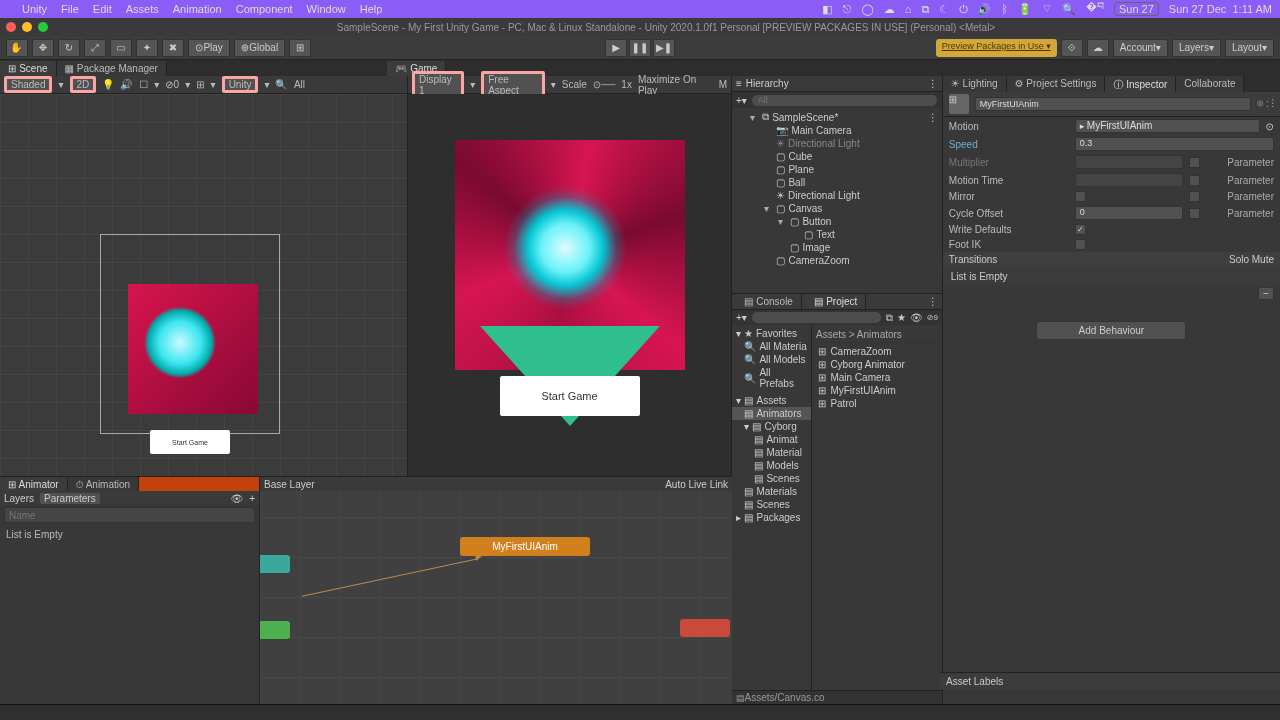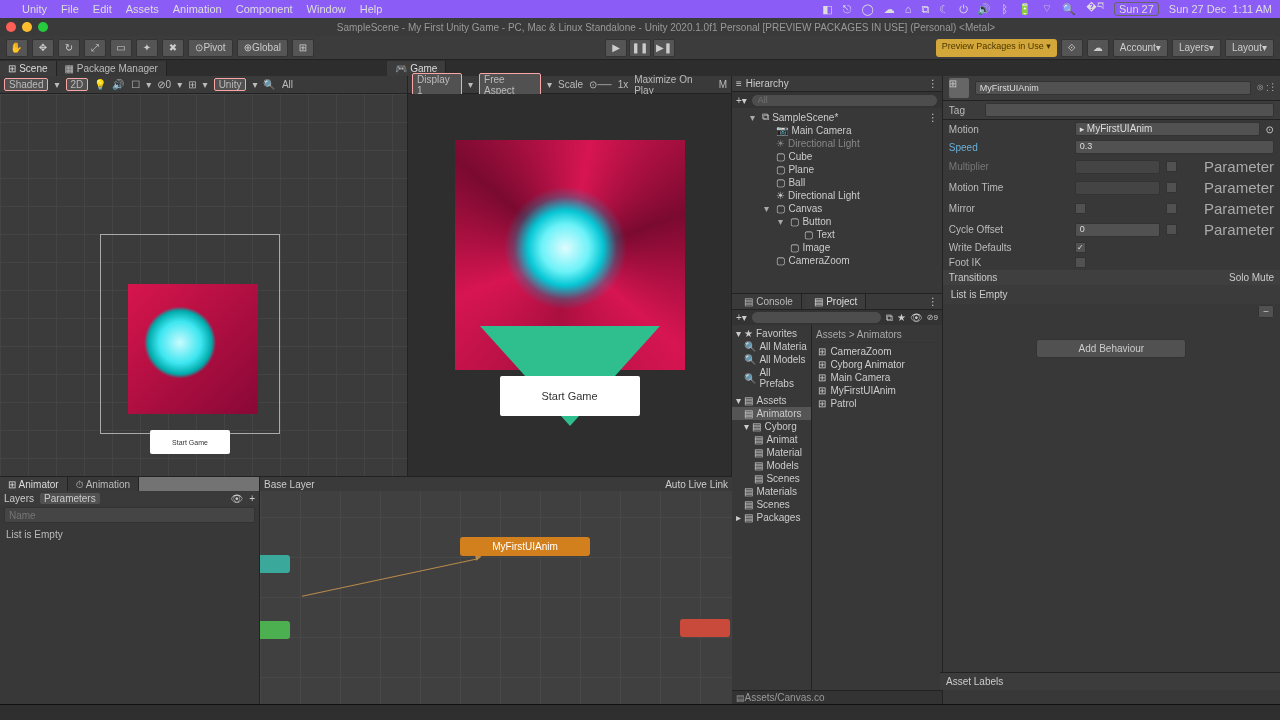--- a/index.html
+++ b/index.html
@@ -20,50 +20,50 @@
 .traffic .dot { width:10px; height:10px; border-radius:50%; }
 .traffic .r{background:#ff5f56;} .traffic .y{background:#ffbd2e;} .traffic .g{background:#27c93f;}
 .title-text { flex:1; text-align:center; color:#999; font-size:10px; }
 
 
 .toolbar { height:24px; background:#3c3c3c; border-bottom:1px solid #222; display:flex; align-items:center; padding:0 6px; gap:4px; }
 .tool-btn { width:22px; height:18px; background:#555; border:1px solid #333; border-radius:2px; display:flex; align-items:center; justify-content:center; color:#ccc; font-size:10px; }
 .tool-btn.wide { width:auto; padding:0 6px; }
 .toolbar .center { position:absolute; left:50%; transform:translateX(-50%); display:flex; gap:2px; }
 .toolbar .right-tools { margin-left:auto; display:flex; gap:4px; }
-.preview-pill { background:#d4a73a; color:#4a3800; border-radius:3px; padding:2px 6px; font-size:9px; }
+.preview-pill { background:#d4a73a; color:#4a3800; border-radius:3px; padding:2px 6px; font-size:9px;text-decoration:underline; }
 
 
 .tabs { height:16px; background:#2d2d2d; display:flex; align-items:flex-end; }
 .tab { background:#383838; padding:2px 8px; font-size:10px; border-right:1px solid #222; color:#bbb; cursor:pointer; }
 .tab.active { background:#3c3c3c; color:#ddd; }
 
 
 .main { display:flex; height:calc(720px - 18px - 18px - 24px - 16px - 16px); }
 .left-pane { width:732px; display:flex; flex-direction:column; }
 .scene-game-row { flex:1; display:flex; }
 .scene-view, .game-view { position:relative; background:#333; border-right:1px solid #222; }
 .scene-view { width:408px; }
 .game-view { width:324px; }
 .view-toolbar { height:18px; background:#3a3a3a; border-bottom:1px solid #222; display:flex; align-items:center; padding:0 4px; gap:6px; font-size:9px; color:#bbb; }
-.view-toolbar .sel { background:#515151; border:1px solid #fca5a5; padding:0 4px; border-radius:2px; }
+.view-toolbar .sel { background:#515151; border:3px solid #fca5a5; padding:0 4px; border-radius:2px; }
 .scene-content { position:relative; flex:1; background:#3b3b3b; background-image:linear-gradient(#444 1px,transparent 1px),linear-gradient(90deg,#444 1px,transparent 1px); background-size:28px 28px; overflow:hidden; }
 .scene-rect { position:absolute; border:1px solid #aaa; left:100px; top:140px; width:180px; height:200px; }
 .thumb { position:absolute; left:128px; top:190px; width:130px; height:130px; background:radial-gradient(circle at 40% 45%, #c8fbff 0%, #3de6f0 20%, #0aa 30%, transparent 34%), linear-gradient(135deg,#d7154d,#880836); }
 .thumb-btn { position:absolute; left:150px; top:336px; width:80px; height:24px; background:#fff; color:#333; display:flex; align-items:center; justify-content:center; font-size:7px; border-radius:2px; }
 .game-content { position:relative; flex:1; background:#2e2e2e; display:flex; align-items:center; justify-content:center; overflow:hidden; }
 .game-bg { width:230px; height:230px; background:radial-gradient(circle at 48% 47%, #dffcff 0%, #6cf2f8 14%, #06c6d4 22%, rgba(0,160,180,0.3) 30%, transparent 36%), conic-gradient(from 10deg,#d71552,#7a0a30,#d71552,#aa0f40,#d71552,#7a0a30,#d71552); position:relative; top:-30px; }
 .game-tri { position:absolute; bottom:50px; width:0; height:0; border-left:90px solid transparent; border-right:90px solid transparent; border-top:100px solid #2fbf8e; }
 .game-btn { position:absolute; bottom:60px; width:140px; height:40px; background:#fff; color:#333; display:flex; align-items:center; justify-content:center; font-size:11px; border-radius:2px; }
 
 
 .bottom-strip { height:228px; border-top:1px solid #222; display:flex; }
 .animator-left { width:260px; background:#383838; border-right:1px solid #222; }
 .animator-right { flex:1; background:#404040; position:relative; background-image:linear-gradient(#484848 1px,transparent 1px),linear-gradient(90deg,#484848 1px,transparent 1px); background-size:40px 40px; overflow:hidden; }
-.anim-tabs { height:14px; background:#737373; display:flex; }
+.anim-tabs { height:14px; background:#c2410c; display:flex; }
 .anim-sub { height:14px; background:#3a3a3a; display:flex; padding:0 4px; align-items:center; gap:6px; font-size:9px; }
 .anim-name { height:16px; background:#454545; border:1px solid #333; margin:2px 4px; border-radius:2px; padding:0 4px; font-size:10px; color:#888; }
 .anim-node { position:absolute; padding:4px 20px; border-radius:3px; font-size:10px; color:#fff; text-align:center; }
 .anim-node.orange { background:#d2801e; left:200px; top:60px; width:130px; }
 .anim-node.teal { background:#3aa89b; left:-20px; top:78px; width:50px; height:18px; padding:0; }
 .anim-node.green { background:#4caf50; left:-10px; top:144px; width:40px; height:18px; padding:0; }
 .anim-node.red { background:#c94a3a; left:420px; top:142px; width:50px; height:18px; padding:0; }
 .anim-arrow { position:absolute; left:40px; top:100px; width:180px; height:1px; background:#b88a4a; transform:rotate(-12deg); }
 .anim-arrow::after { content:'▶'; position:absolute; right:-4px; top:-6px; font-size:8px; color:#b88a4a; }
 
@@ -92,21 +92,21 @@
 
 .inspector { width:340px; background:#383838; border-left:1px solid #222; }
 .insp-tabs { height:16px; background:#2d2d2d; display:flex; }
 .insp-row { display:flex; align-items:center; padding:2px 6px; font-size:10px; gap:6px; }
 .insp-head { background:#3c3c3c; border-bottom:1px solid #222; }
 .insp-field { flex:1; background:#515151; border:1px solid #333; border-radius:2px; height:14px; padding:0 4px; font-size:9px; color:#ddd; }
 .insp-label { width:120px; color:#bbb; }
 .insp-label.dim { color:#777; }
 .insp-cb { width:11px; height:11px; background:#515151; border:1px solid #333; }
 .insp-cb.on::after { content:'✓'; font-size:8px; color:#ddd; display:block; text-align:center; line-height:9px; }
-.param { color:#aaa; font-size:15px; margin-left:21px; }
+.param { color:#aaa; font-size:10px; margin-left:21px; }
 .insp-trans { background:#3f3f3f; padding:2px 6px; font-size:10px; display:flex; }
 .insp-empty { padding:4px 8px; background:#3b3b3b; font-size:10px; color:#ccc; }
 .insp-add { margin:20px auto; width:150px; text-align:center; background:#515151; border:1px solid #333; border-radius:3px; padding:3px 0; font-size:10px; }
 .asset-labels { position:absolute; bottom:30px; right:0; width:340px; background:#3c3c3c; padding:3px 6px; font-size:10px; border-top:1px solid #222; }
 
 .status-bar { position:absolute; bottom:0; left:0; right:0; height:16px; background:#2f2f2f; border-top:1px solid #111; }
 </style>
 </head>
 <body>
 
@@ -150,21 +150,21 @@
 </div>
 
 <div class="toolbar">
   <div class="tool-btn">✋</div>
   <div class="tool-btn">✥</div>
   <div class="tool-btn">↻</div>
   <div class="tool-btn">⤢</div>
   <div class="tool-btn">▭</div>
   <div class="tool-btn">✦</div>
   <div class="tool-btn">✖</div>
-  <div class="tool-btn wide">⊙ <span>Pivot</span></div>
+  <div class="tool-btn wide">⊙ <span>Play</span></div>
   <div class="tool-btn wide">⊕ <span>Global</span></div>
   <div class="tool-btn">⊞</div>
   <div class="center">
     <div class="tool-btn">▶</div>
     <div class="tool-btn">❚❚</div>
     <div class="tool-btn">▶❚</div>
   </div>
   <div class="right-tools">
     <div class="preview-pill">Preview Packages in Use ▾</div>
     <div class="tool-btn">⟐</div>
@@ -325,29 +325,31 @@
           <div class="item">⊞ <span>Main Camera</span></div>
           <div class="item">⊞ <span>MyFirstUIAnim</span></div>
           <div class="item">⊞ <span>Patrol</span></div>
         </div>
       </div>
       <div class="proj-footer">▤ <span>Assets/Canvas.co</span></div>
     </div>
   </div>
 
   <div class="inspector">
+    <div class="insp-tabs">
+      <div class="tab">☀ <span>Lighting</span></div>
+      <div class="tab">⚙ <span>Project Settings</span></div>
+      <div class="tab active">ⓘ <span>Inspector</span></div>
+      <div class="tab"><span>Collaborate</span></div>
+    </div>
     <div class="insp-row insp-head">
       <span style="width:20px;height:20px;background:#666;border-radius:2px;">⊞</span>
       <input class="insp-field" value="MyFirstUIAnim" style="">
       <span>⌾ ː ⋮</span>
     </div>
-    <div class="insp-row insp-head">
-      <span class="insp-label" style="width:30px">Tag</span>
-      <div class="insp-field"></div>
-    </div>
 
     <div class="insp-row">
         <span class="insp-label">Motion</span>
         <div class="insp-field">▸ <span>MyFirstUIAnim</span></div>
         <span>⊙</span>
       </div>
     <div class="insp-row">
         <span class="insp-label" style="color:#6ab0d8">Speed</span>
         <div class="insp-field">0.3</div>
       </div>

